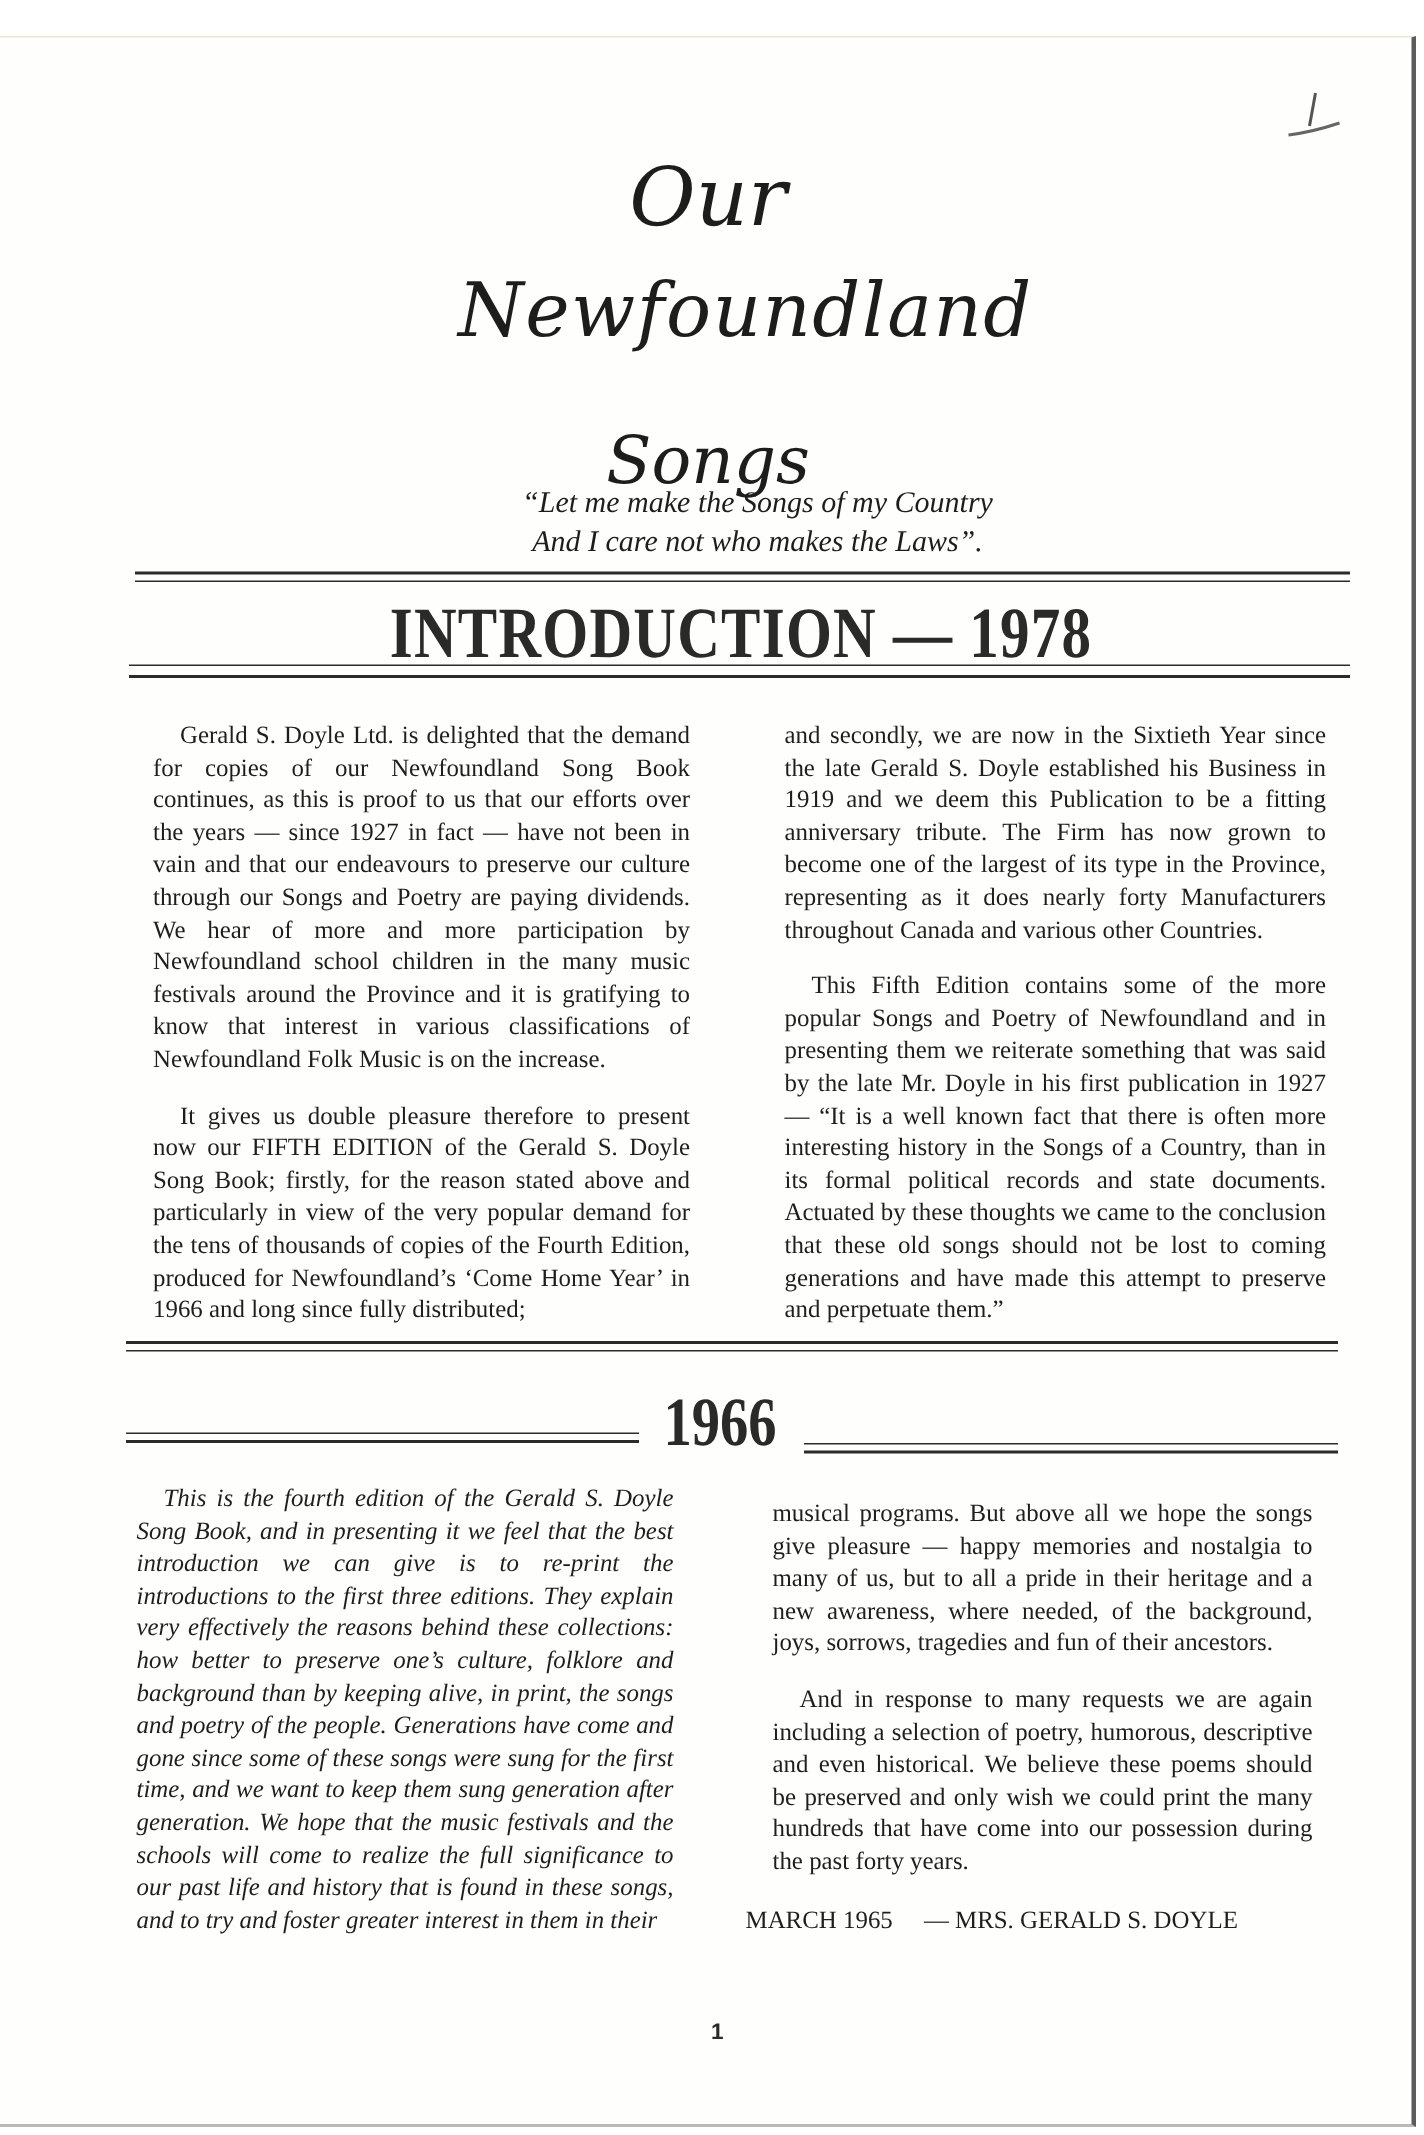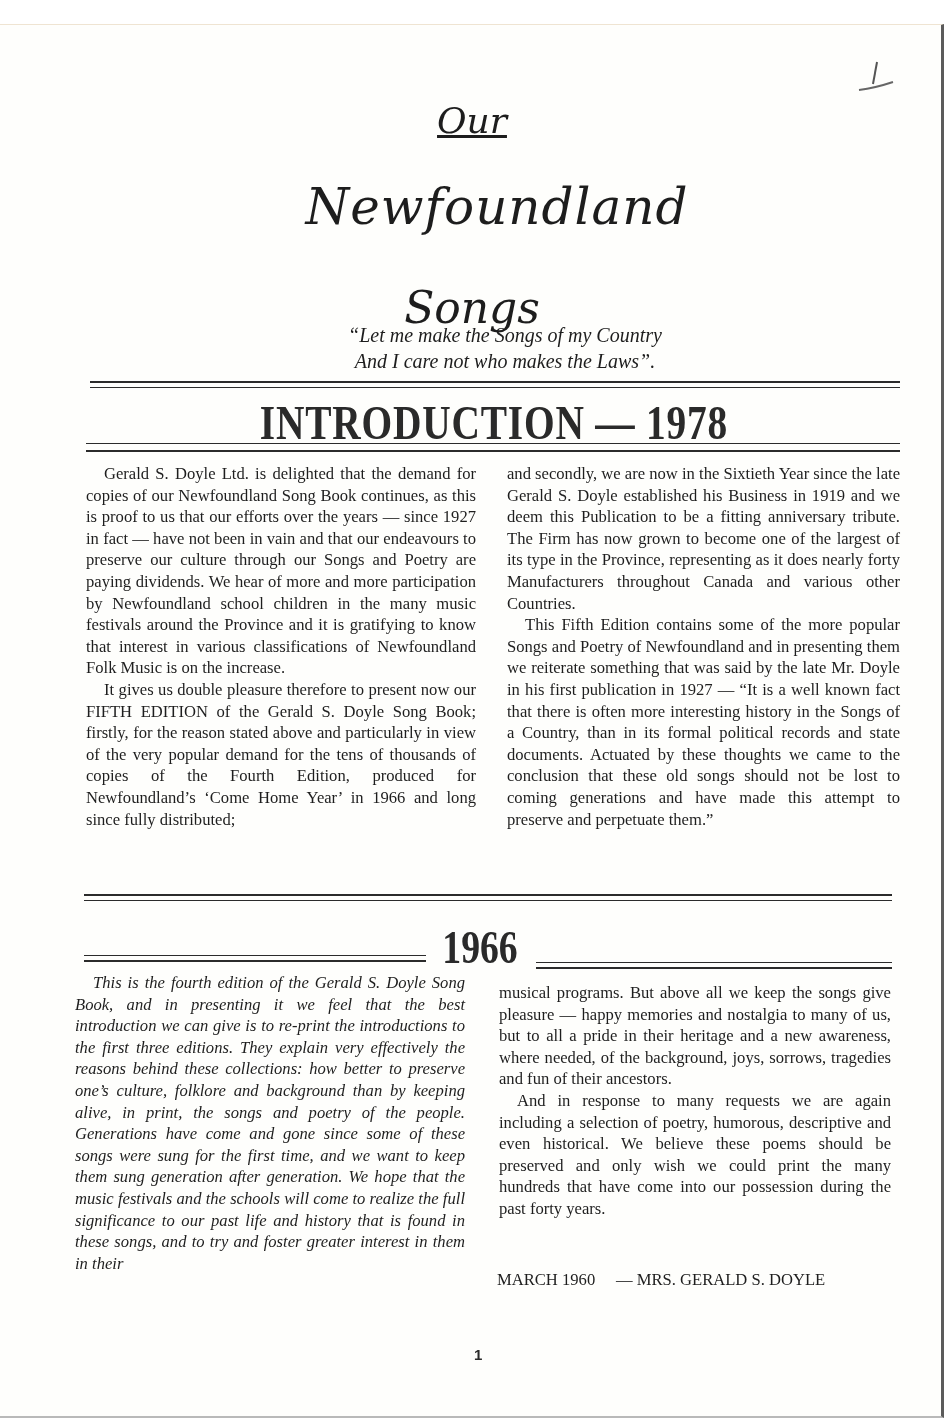--- a/index.html
+++ b/index.html
@@ -12,21 +12,21 @@
       border-bottom: 2px solid #b9b9b9;
       box-sizing: border-box;
     }
     .page-mark {
       position: absolute; left: 855px; top: 58px; width: 40px; height: 40px;
     }
     .title {
       position: absolute; left: 0; width: 944px; text-align: center;
       font-family: "DejaVu Serif", serif; font-style: italic; color: #1d1d1d;
     }
-    .title-our { top: 100px; font-size: 36px; left: 0; text-decoration: underline; }
+    .title-our { top: 100px; font-size: 54px; left: 0; }
     .title-nf  { top: 178px; font-size: 50px; letter-spacing: 1px; left: 25px; }
     .title-songs { top: 250px; font-size: 44px; left: 0; margin-top: 32px; }
     .motto {
       position: absolute; top: 322px; left: 0; width: 1010px; text-align: center;
       font-family: "Liberation Serif", serif; font-style: italic; font-size: 20px;
       line-height: 26px; color: #1d1d1d;
     }
     .rule { position: absolute; background: #2b2b2b; height: 1px; }
     .intro-heading {
       position: absolute; top: 392px; left: 88px; width: 812px; text-align: center;
@@ -37,21 +37,21 @@
     .heading-1966 {
       position: absolute; top: 918px; left: 420px; width: 120px; text-align: center;
       font-family: "Liberation Serif", serif; font-weight: bold; font-size: 46px;
       color: #2a2a2a; transform: scaleX(0.82); line-height: 60px;
     }
     .col {
       position: absolute;
       font-family: "Liberation Serif", serif; font-size: 16.6px;
       line-height: 21.6px; color: #1e1e1e; text-align: justify;
     }
-    .col p { margin: 0; text-indent: 18px; }
+    .col p { margin: 16px; text-indent: 18px; }
     .col p.noindent { text-indent: 0; }
     .col-a1 { left: 86px; top: 463px; width: 390px; }
     .col-b1 { left: 507px; top: 463px; width: 393px; }
     .col-a2 { left: 75px; top: 972px; width: 390px; font-style: italic; }
     .col-b2 { left: 499px; top: 982px; width: 392px; }
     .signature {
       position: absolute; left: 497px; top: 1270px; width: 400px;
       font-family: "Liberation Serif", serif; font-size: 16.6px; color: #1e1e1e;
       white-space: pre;
     }
@@ -102,19 +102,19 @@
 <div class="rule" style="left:84px; top:960px; width:342px; height:2px;"></div>
 <div class="rule" style="left:536px; top:962px; width:356px;"></div>
 <div class="rule" style="left:536px; top:967px; width:356px; height:2px;"></div>
 
 <div class="heading-1966">1966</div>
 
 <div class="col col-a2">
   <p>This is the fourth edition of the Gerald S. Doyle Song Book, and in presenting it we feel that the best introduction we can give is to re-print the introductions to the first three editions. They explain very effectively the reasons behind these collections: how better to preserve one’s culture, folklore and background than by keeping alive, in print, the songs and poetry of the people. Generations have come and gone since some of these songs were sung for the first time, and we want to keep them sung generation after generation. We hope that the music festivals and the schools will come to realize the full significance to our past life and history that is found in these songs, and to try and foster greater interest in them in their</p>
 </div>
 <div class="col col-b2">
-  <p class="noindent">musical programs. But above all we keep the songs give pleasure — happy memories and nostalgia to many of us, but to all a pride in their heritage and a new awareness, where needed, of the background, joys, sorrows, tragedies and fun of their ancestors.</p>
+  <p class="noindent">musical programs. But above all we hope the songs give pleasure — happy memories and nostalgia to many of us, but to all a pride in their heritage and a new awareness, where needed, of the background, joys, sorrows, tragedies and fun of their ancestors.</p>
   <p>And in response to many requests we are again including a selection of poetry, humorous, descriptive and even historical. We believe these poems should be preserved and only wish we could print the many hundreds that have come into our possession during the past forty years.</p>
 </div>
 
-<div class="signature"><span>MARCH 1960</span>     <span>— MRS. GERALD S. DOYLE</span></div>
+<div class="signature"><span>MARCH 1965</span>     <span>— MRS. GERALD S. DOYLE</span></div>
 
 <div class="page-number">1</div>
 
 </body></html>

